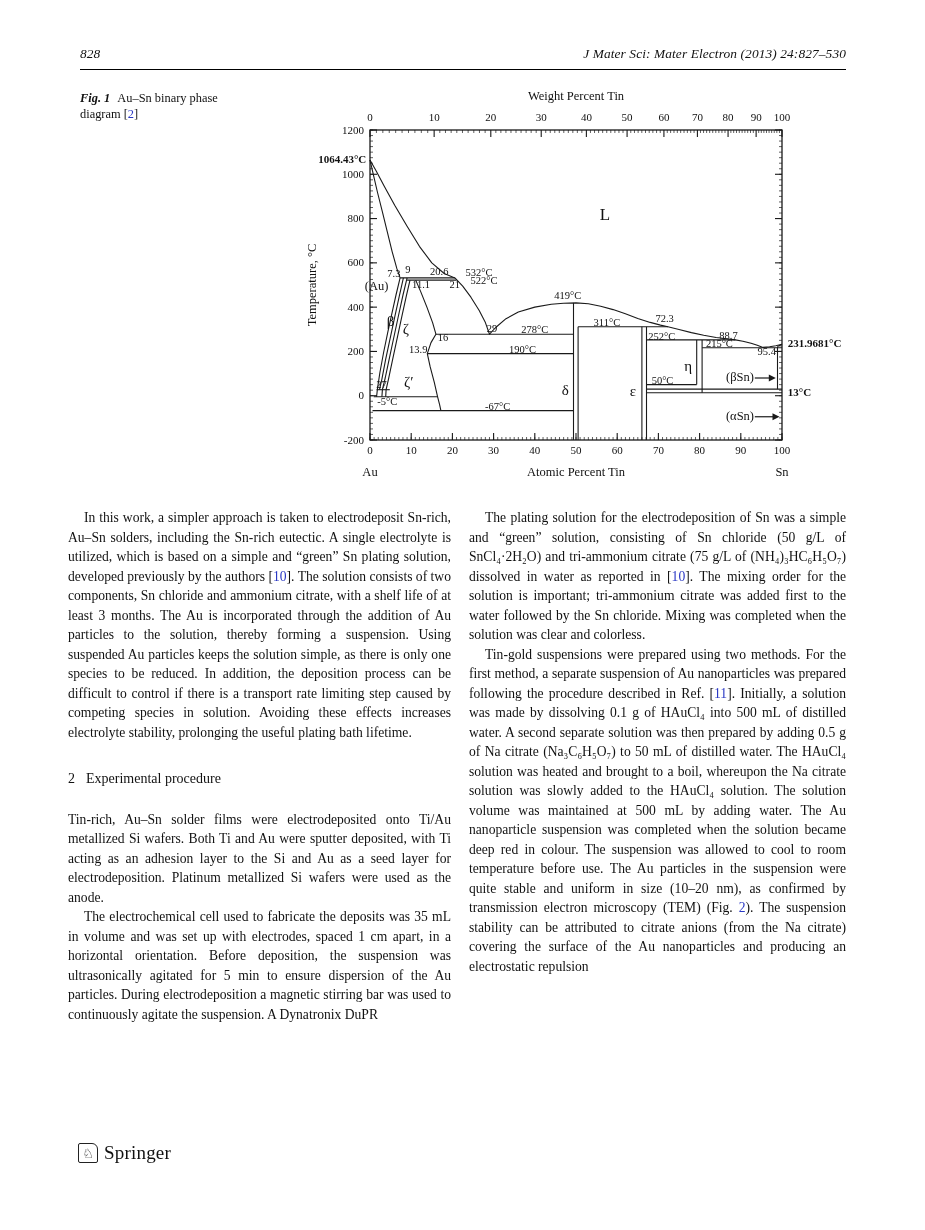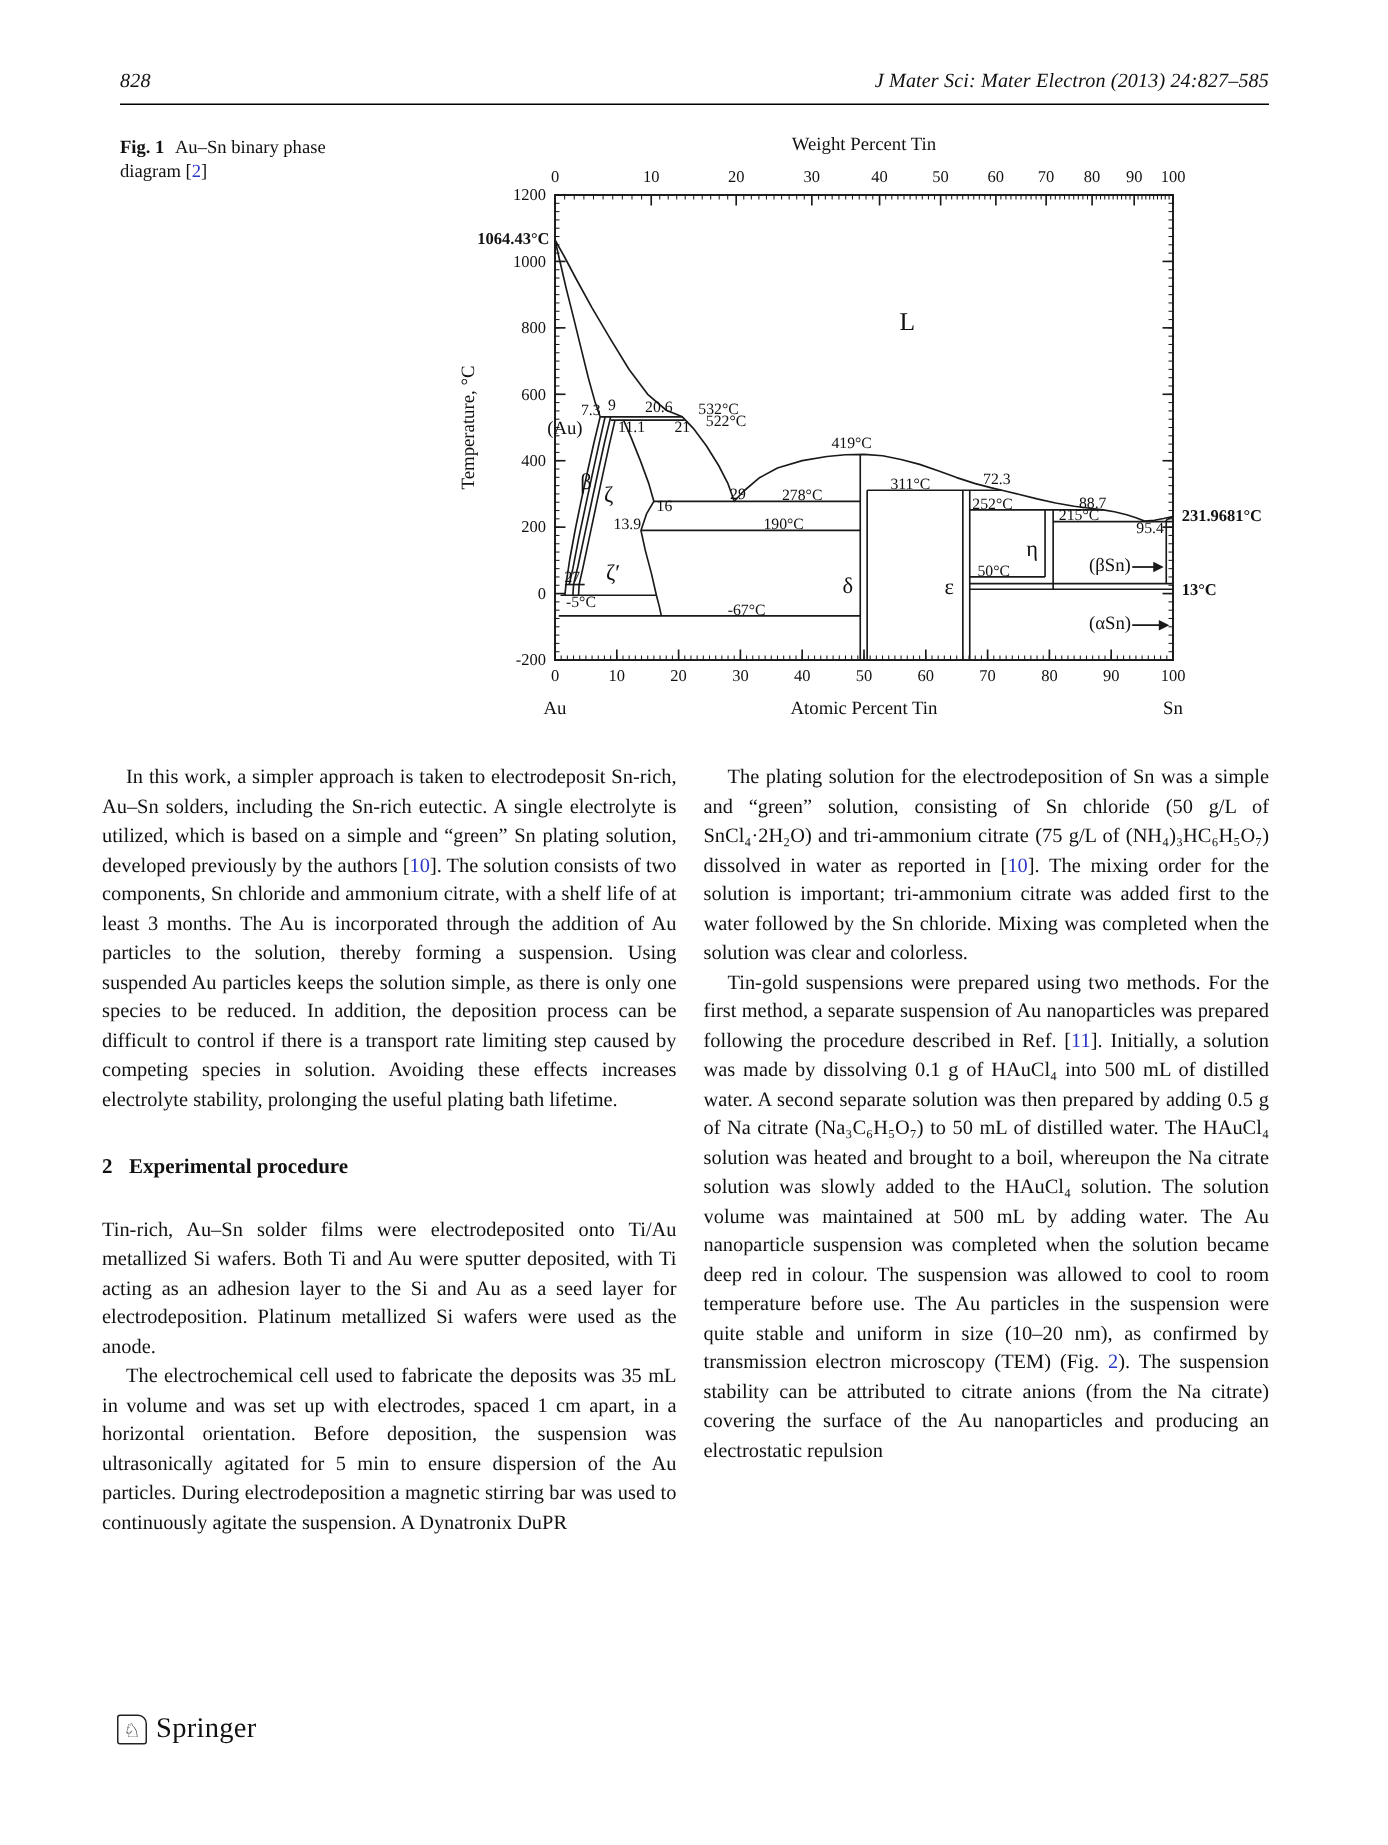--- a/index.html
+++ b/index.html
@@ -11,45 +11,45 @@
   .page-header{
     position:absolute;left:80px;top:46px;width:766px;
     display:flex;justify-content:space-between;align-items:baseline;
     font-size:13.4px;letter-spacing:.1px;
     border-bottom:1.2px solid #000;padding-bottom:7px;font-style:italic;
   }
   .fig-caption{
     position:absolute;left:80px;top:90px;width:180px;
     font-size:12.4px;line-height:1.32;
   }
-  .fig-caption .cap-label{font-weight:bold;margin-right:7px;}
+  .fig-caption .cap-label{font-weight:bold;margin-right:7px;font-style:italic;}
   .figure-wrap{position:absolute;left:292px;top:84px;width:574px;height:412px;}
   .cols{position:absolute;top:508px;}
   .col{position:absolute;top:0;font-size:13.6px;line-height:19.5px;text-align:justify;}
   .col-left{left:68px;width:383px;}
   .col-right{left:469px;width:377px;}
   .para{margin:0;}
   .para.ind{text-indent:16px;}
-  .sec-heading{font-weight:bold;font-size:14px;margin:27px 0 21px 0;text-align:left;}
+  .sec-heading{font-weight:normal;font-size:14px;margin:27px 0 21px 0;text-align:left;}
   .sec-heading .sec-num{margin-right:11px;}
   .page-footer{position:absolute;left:78px;top:1142px;display:flex;align-items:center;}
   .springer-box{
     display:inline-flex;align-items:center;justify-content:center;
     width:18px;height:17px;border:1.4px solid #222;border-radius:2px 6px 2px 2px;
     font-size:13px;line-height:1;margin-right:6px;padding-top:1px;
   }
   .springer-word{font-size:19px;letter-spacing:.2px;}
   svg text{font-family:"Liberation Serif","DejaVu Serif",serif;fill:#111;}
 </style>
 </head>
 <body>
 
 <div class="page-header">
   <span>828</span>
-  <span>J Mater Sci: Mater Electron (2013) 24:827–585</span>
+  <span>J Mater Sci: Mater Electron (2013) 24:827–530</span>
 </div>
 
 <div class="fig-caption">
   <span class="cap-label">Fig. 1</span><span><span>Au–Sn binary phase diagram [</span><span style="color: rgb(41, 55, 196);">2</span><span>]</span></span>
 </div>
 
 <div class="figure-wrap">
   <svg width="574" height="412" viewBox="0 0 574 412" xmlns="http://www.w3.org/2000/svg">
       <rect x="78" y="46" width="412" height="310" fill="none" stroke="#1a1a1a" stroke-width="1.3"></rect>
       <line x1="78" y1="356" x2="78" y2="353" stroke="#1a1a1a" stroke-width="0.7"></line>

